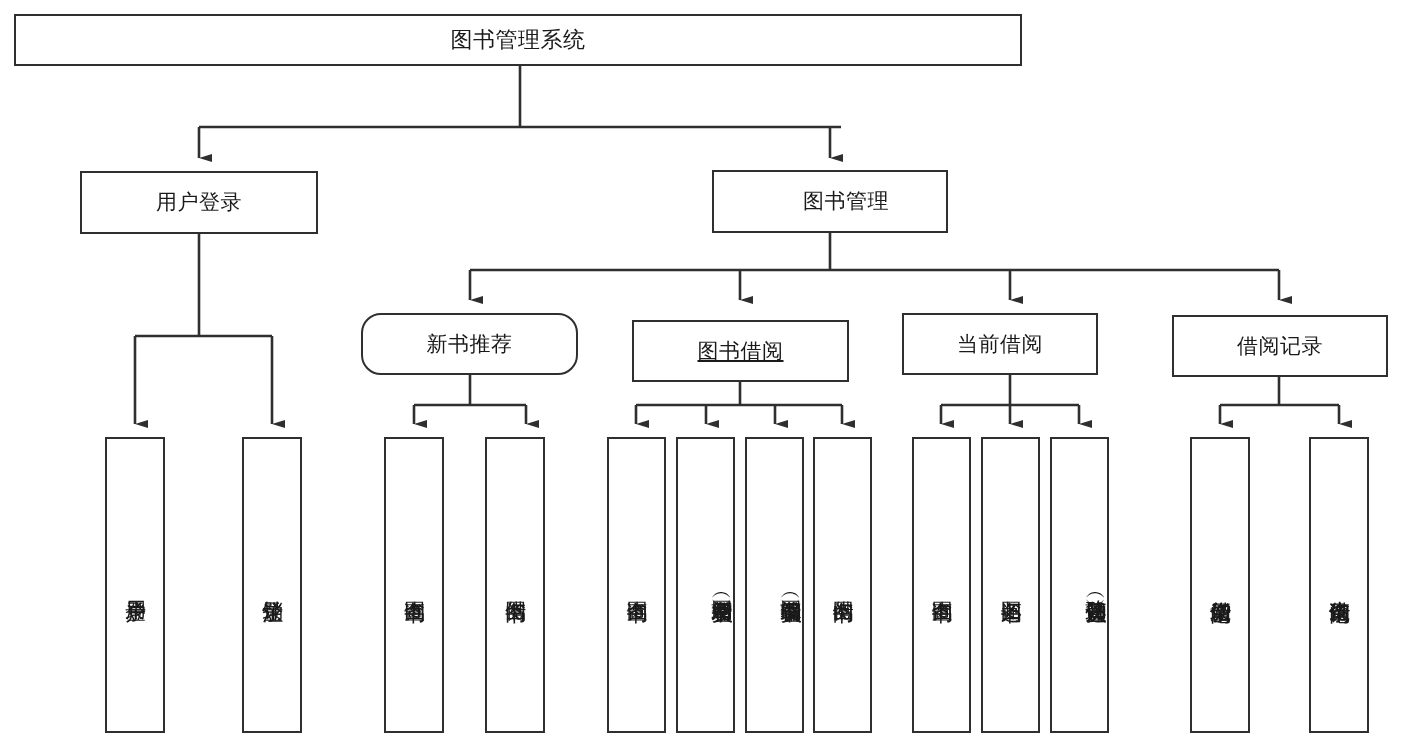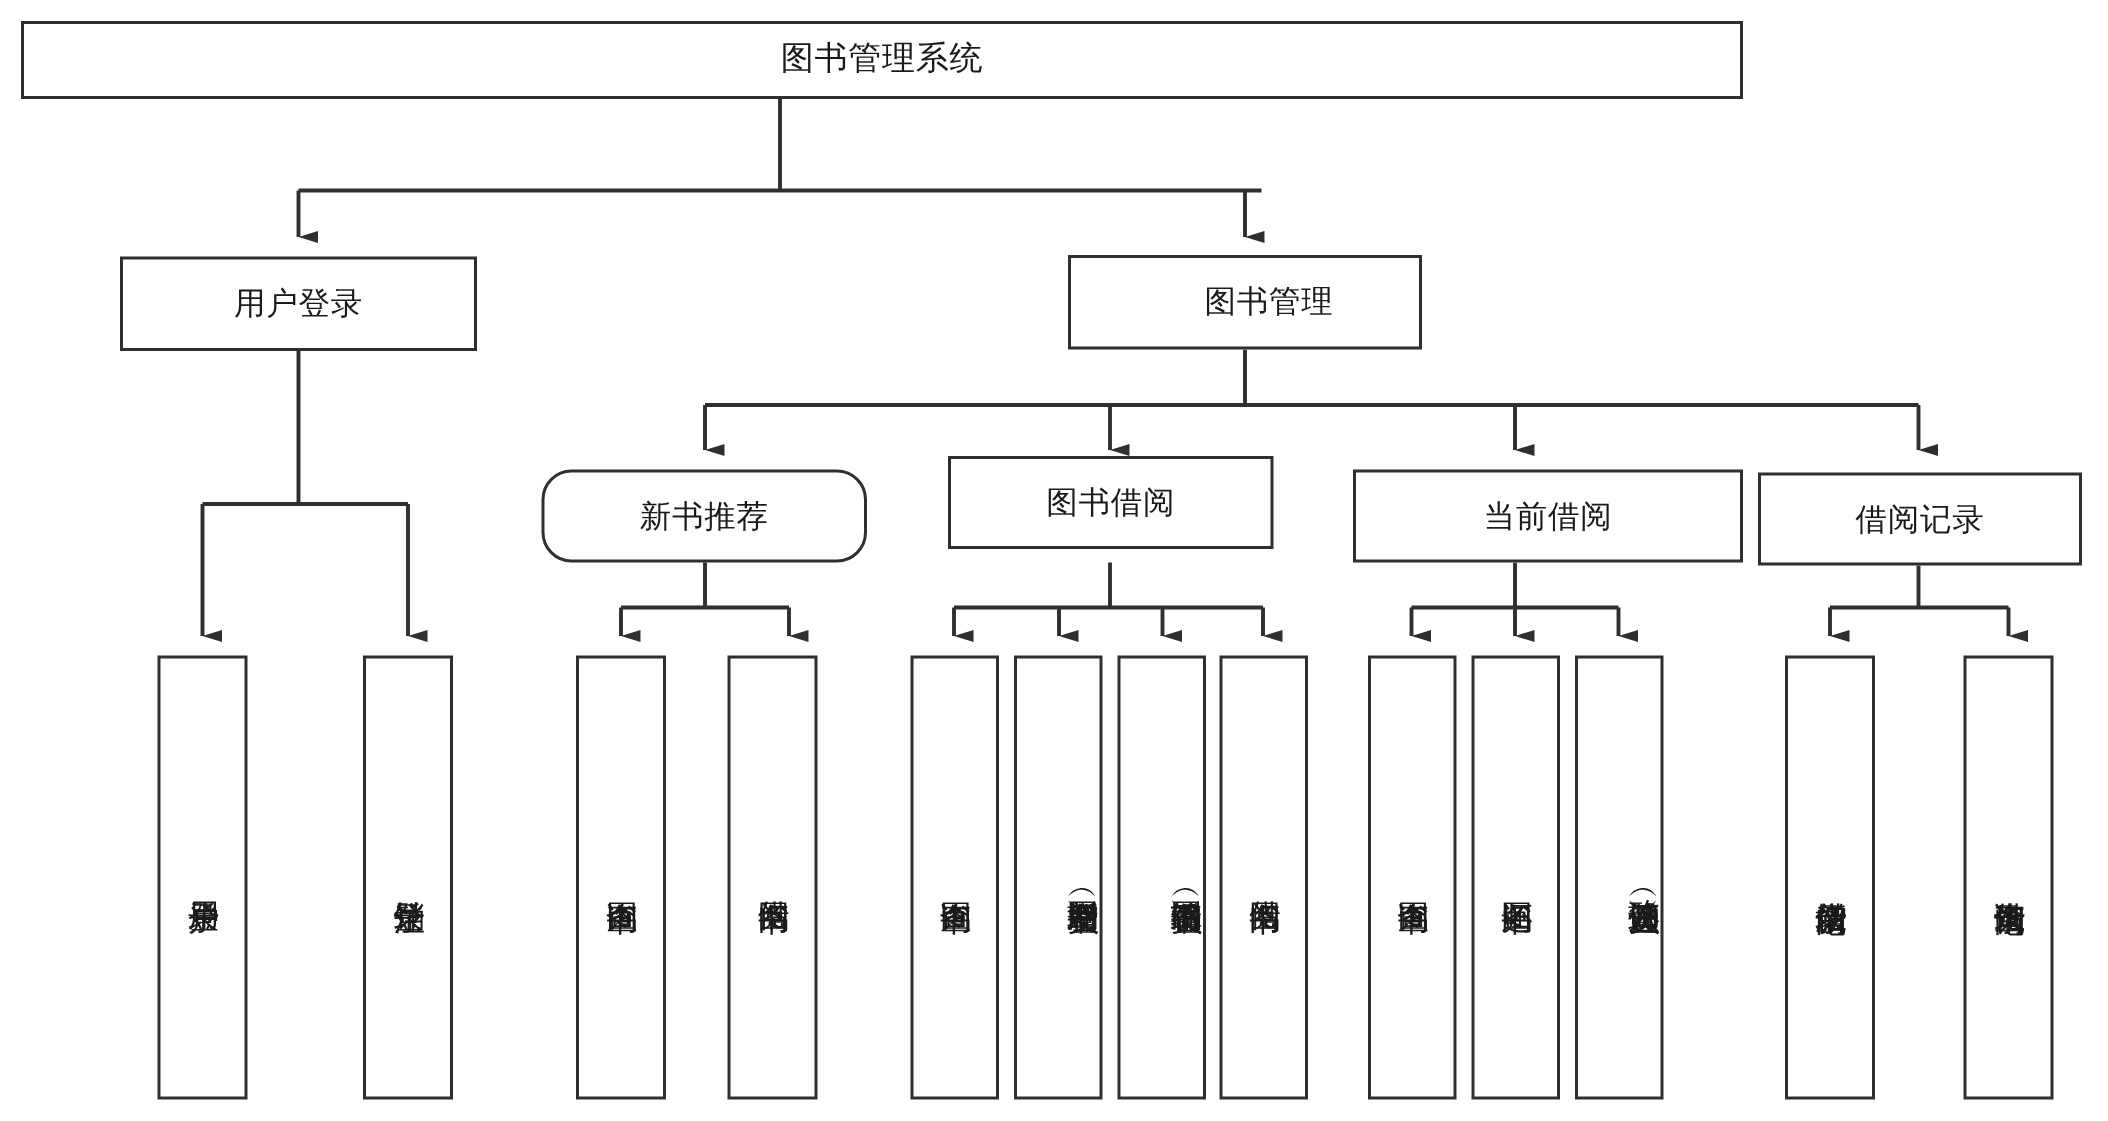--- a/index.html
+++ b/index.html
@@ -113,38 +113,38 @@
       <path d="M1010,405 L1010,424" marker-end="url(#arrow)"></path>
       <path d="M1079,405 L1079,424" marker-end="url(#arrow)"></path>
 
       <path d="M1279,375 L1279,405"></path>
       <path d="M1220,405 L1339,405"></path>
       <path d="M1220,405 L1220,424" marker-end="url(#arrow)"></path>
       <path d="M1339,405 L1339,424" marker-end="url(#arrow)"></path>
     </g>
   </svg>
 
-  <div class="node root h" style="left:14px;top:14px;width:1148px;height:52px;">
+  <div class="node root h" style="left:14px;top:14px;width:1008px;height:52px;">
     <span>图书管理系统</span>
   </div>
 
   <div class="node h" style="left:80px;top:171px;width:238px;height:63px;">
     <span>用户登录</span>
   </div>
   <div class="node h" style="left:712px;top:170px;width:236px;height:63px;padding-left:32px;">
     <span>图书管理</span>
   </div>
 
   <div class="node h" style="left:361px;top:313px;width:217px;height:62px;border-radius:20px;">
     <span>新书推荐</span>
   </div>
-  <div class="node h" style="left:632px;top:304px;width:217px;height:62px;">
+  <div class="node h" style="left:632px;top:320px;width:217px;height:62px;text-decoration:underline;">
     <span>图书借阅</span>
   </div>
-  <div class="node h" style="left:902px;top:313px;width:260px;height:62px;">
+  <div class="node h" style="left:902px;top:313px;width:196px;height:62px;">
     <span>当前借阅</span>
   </div>
   <div class="node h" style="left:1172px;top:315px;width:216px;height:62px;text-align:center;">
     <span>借阅记录</span>
   </div>
 
   <div class="node v mid" style="left:105px;top:437px;width:60px;height:296px;">
     <span class="vtxt">用户登录</span>
   </div>
   <div class="node v mid" style="left:242px;top:437px;width:60px;height:296px;">

